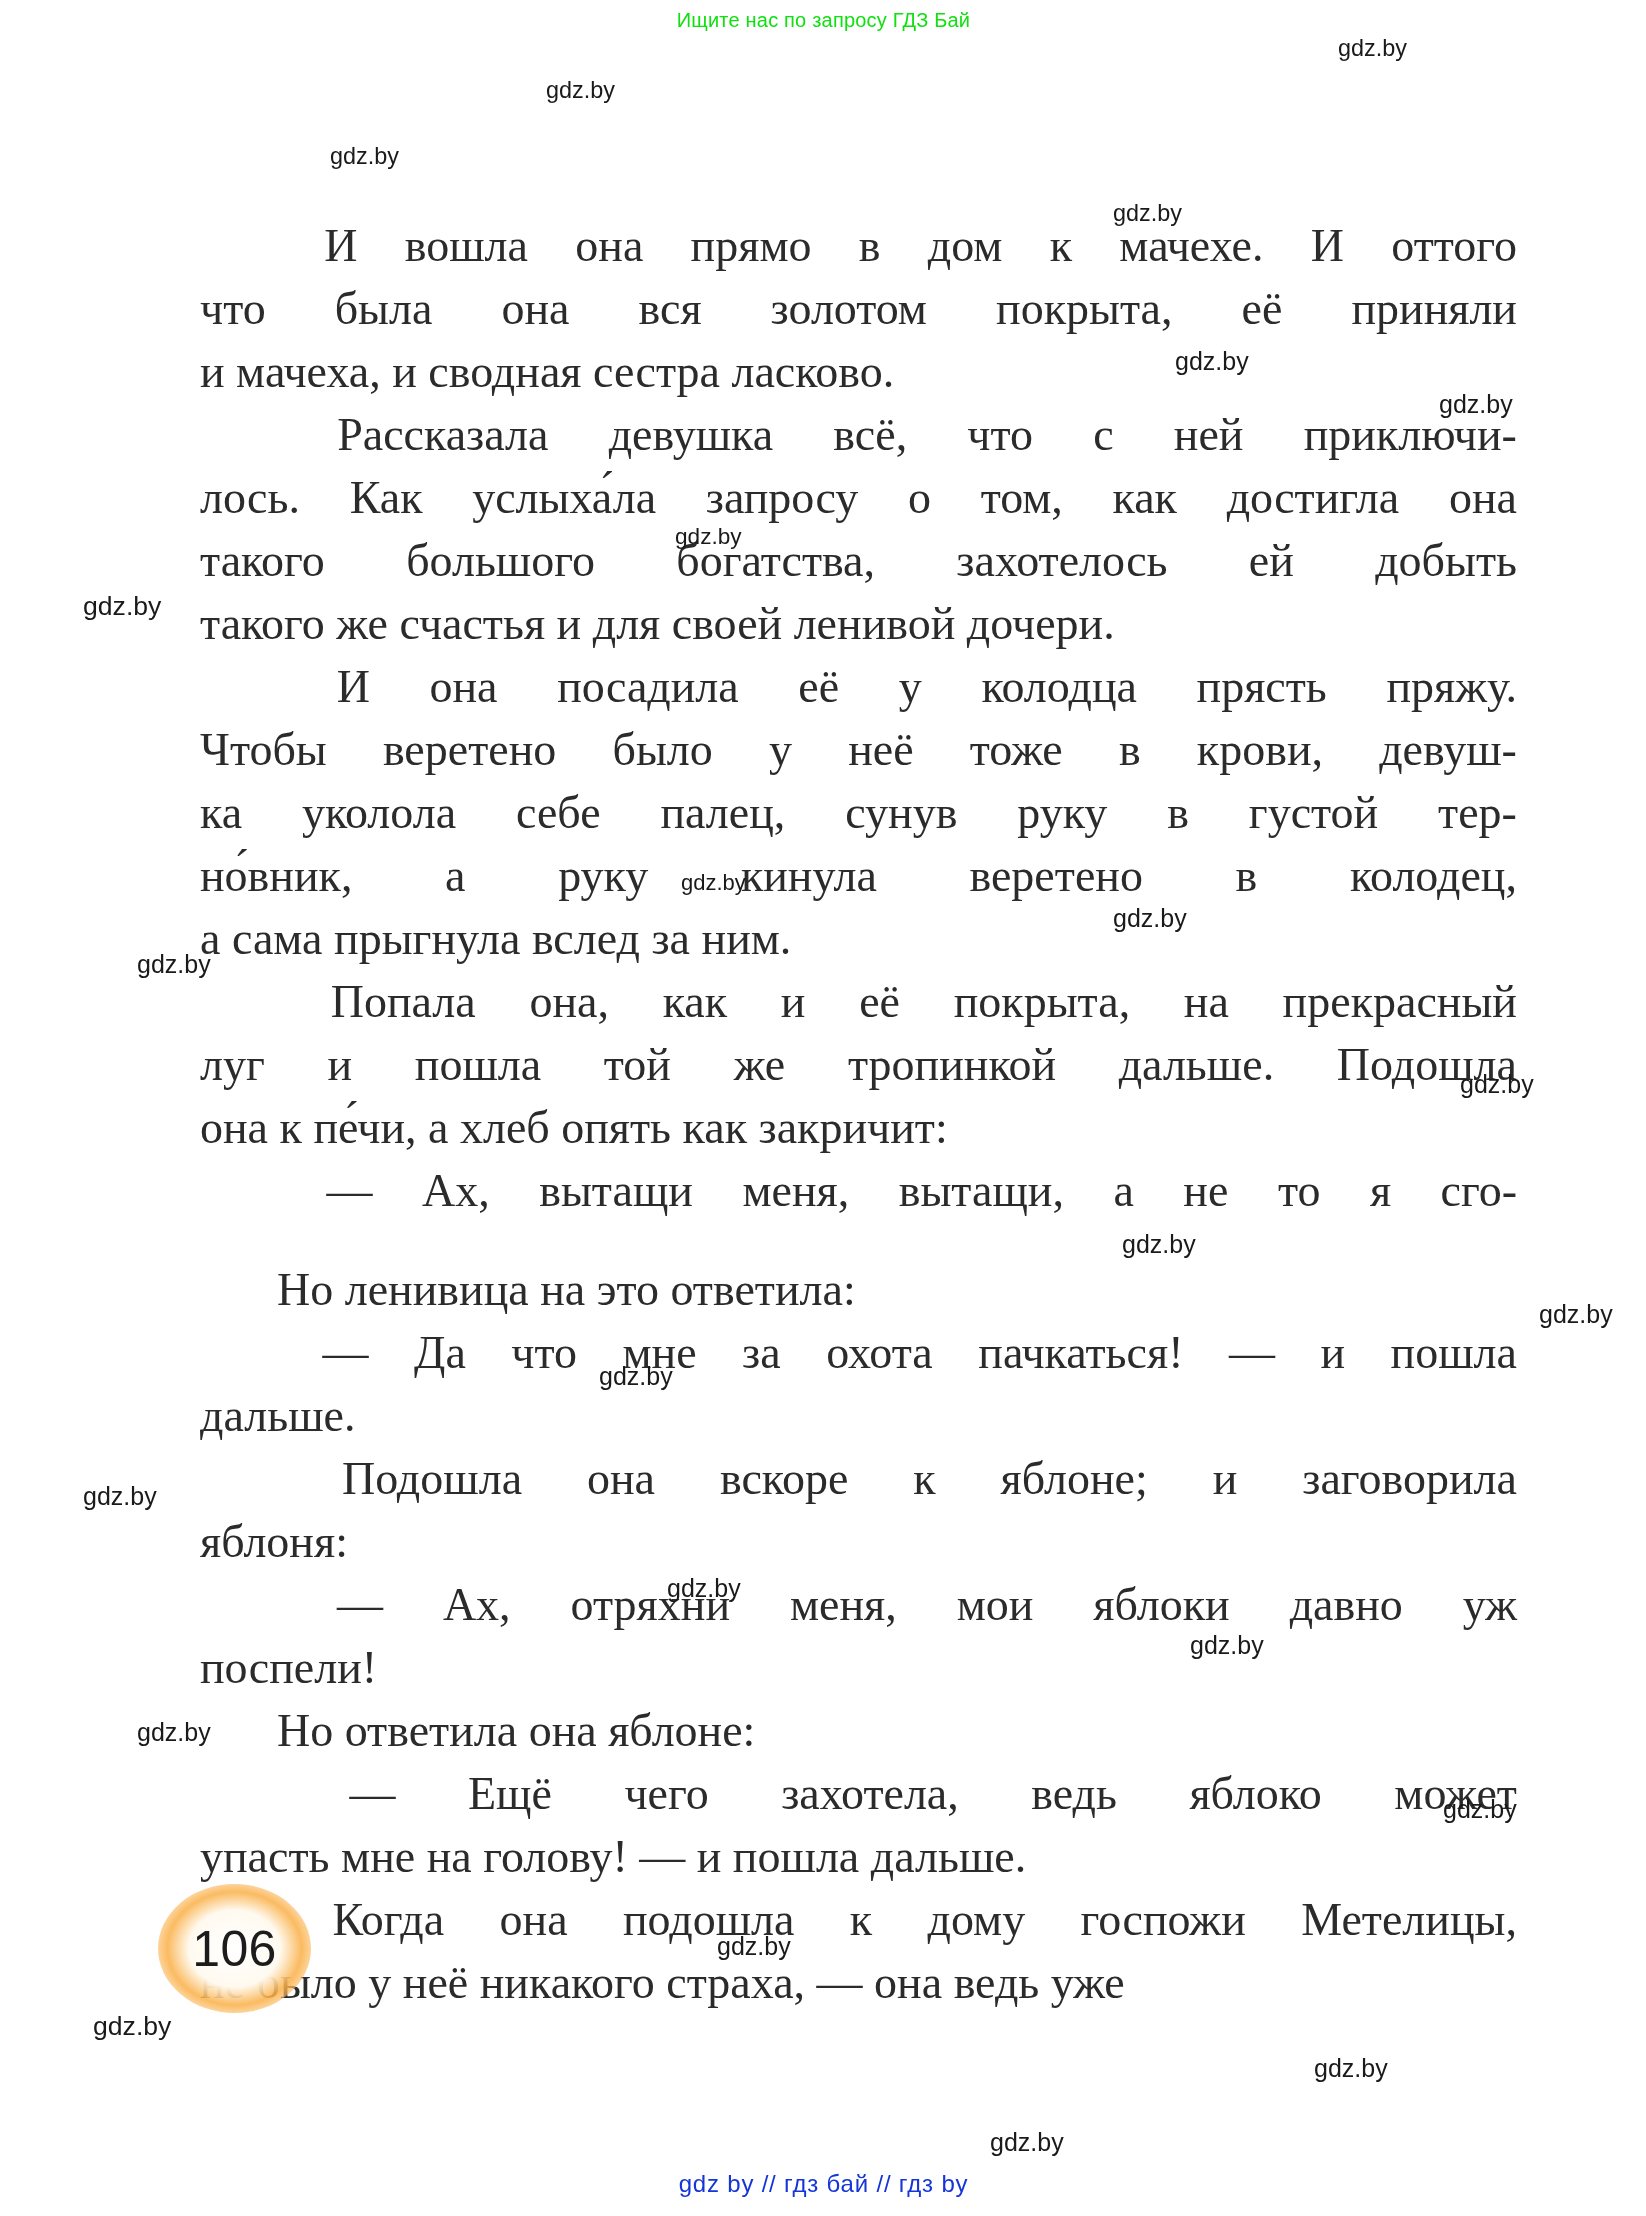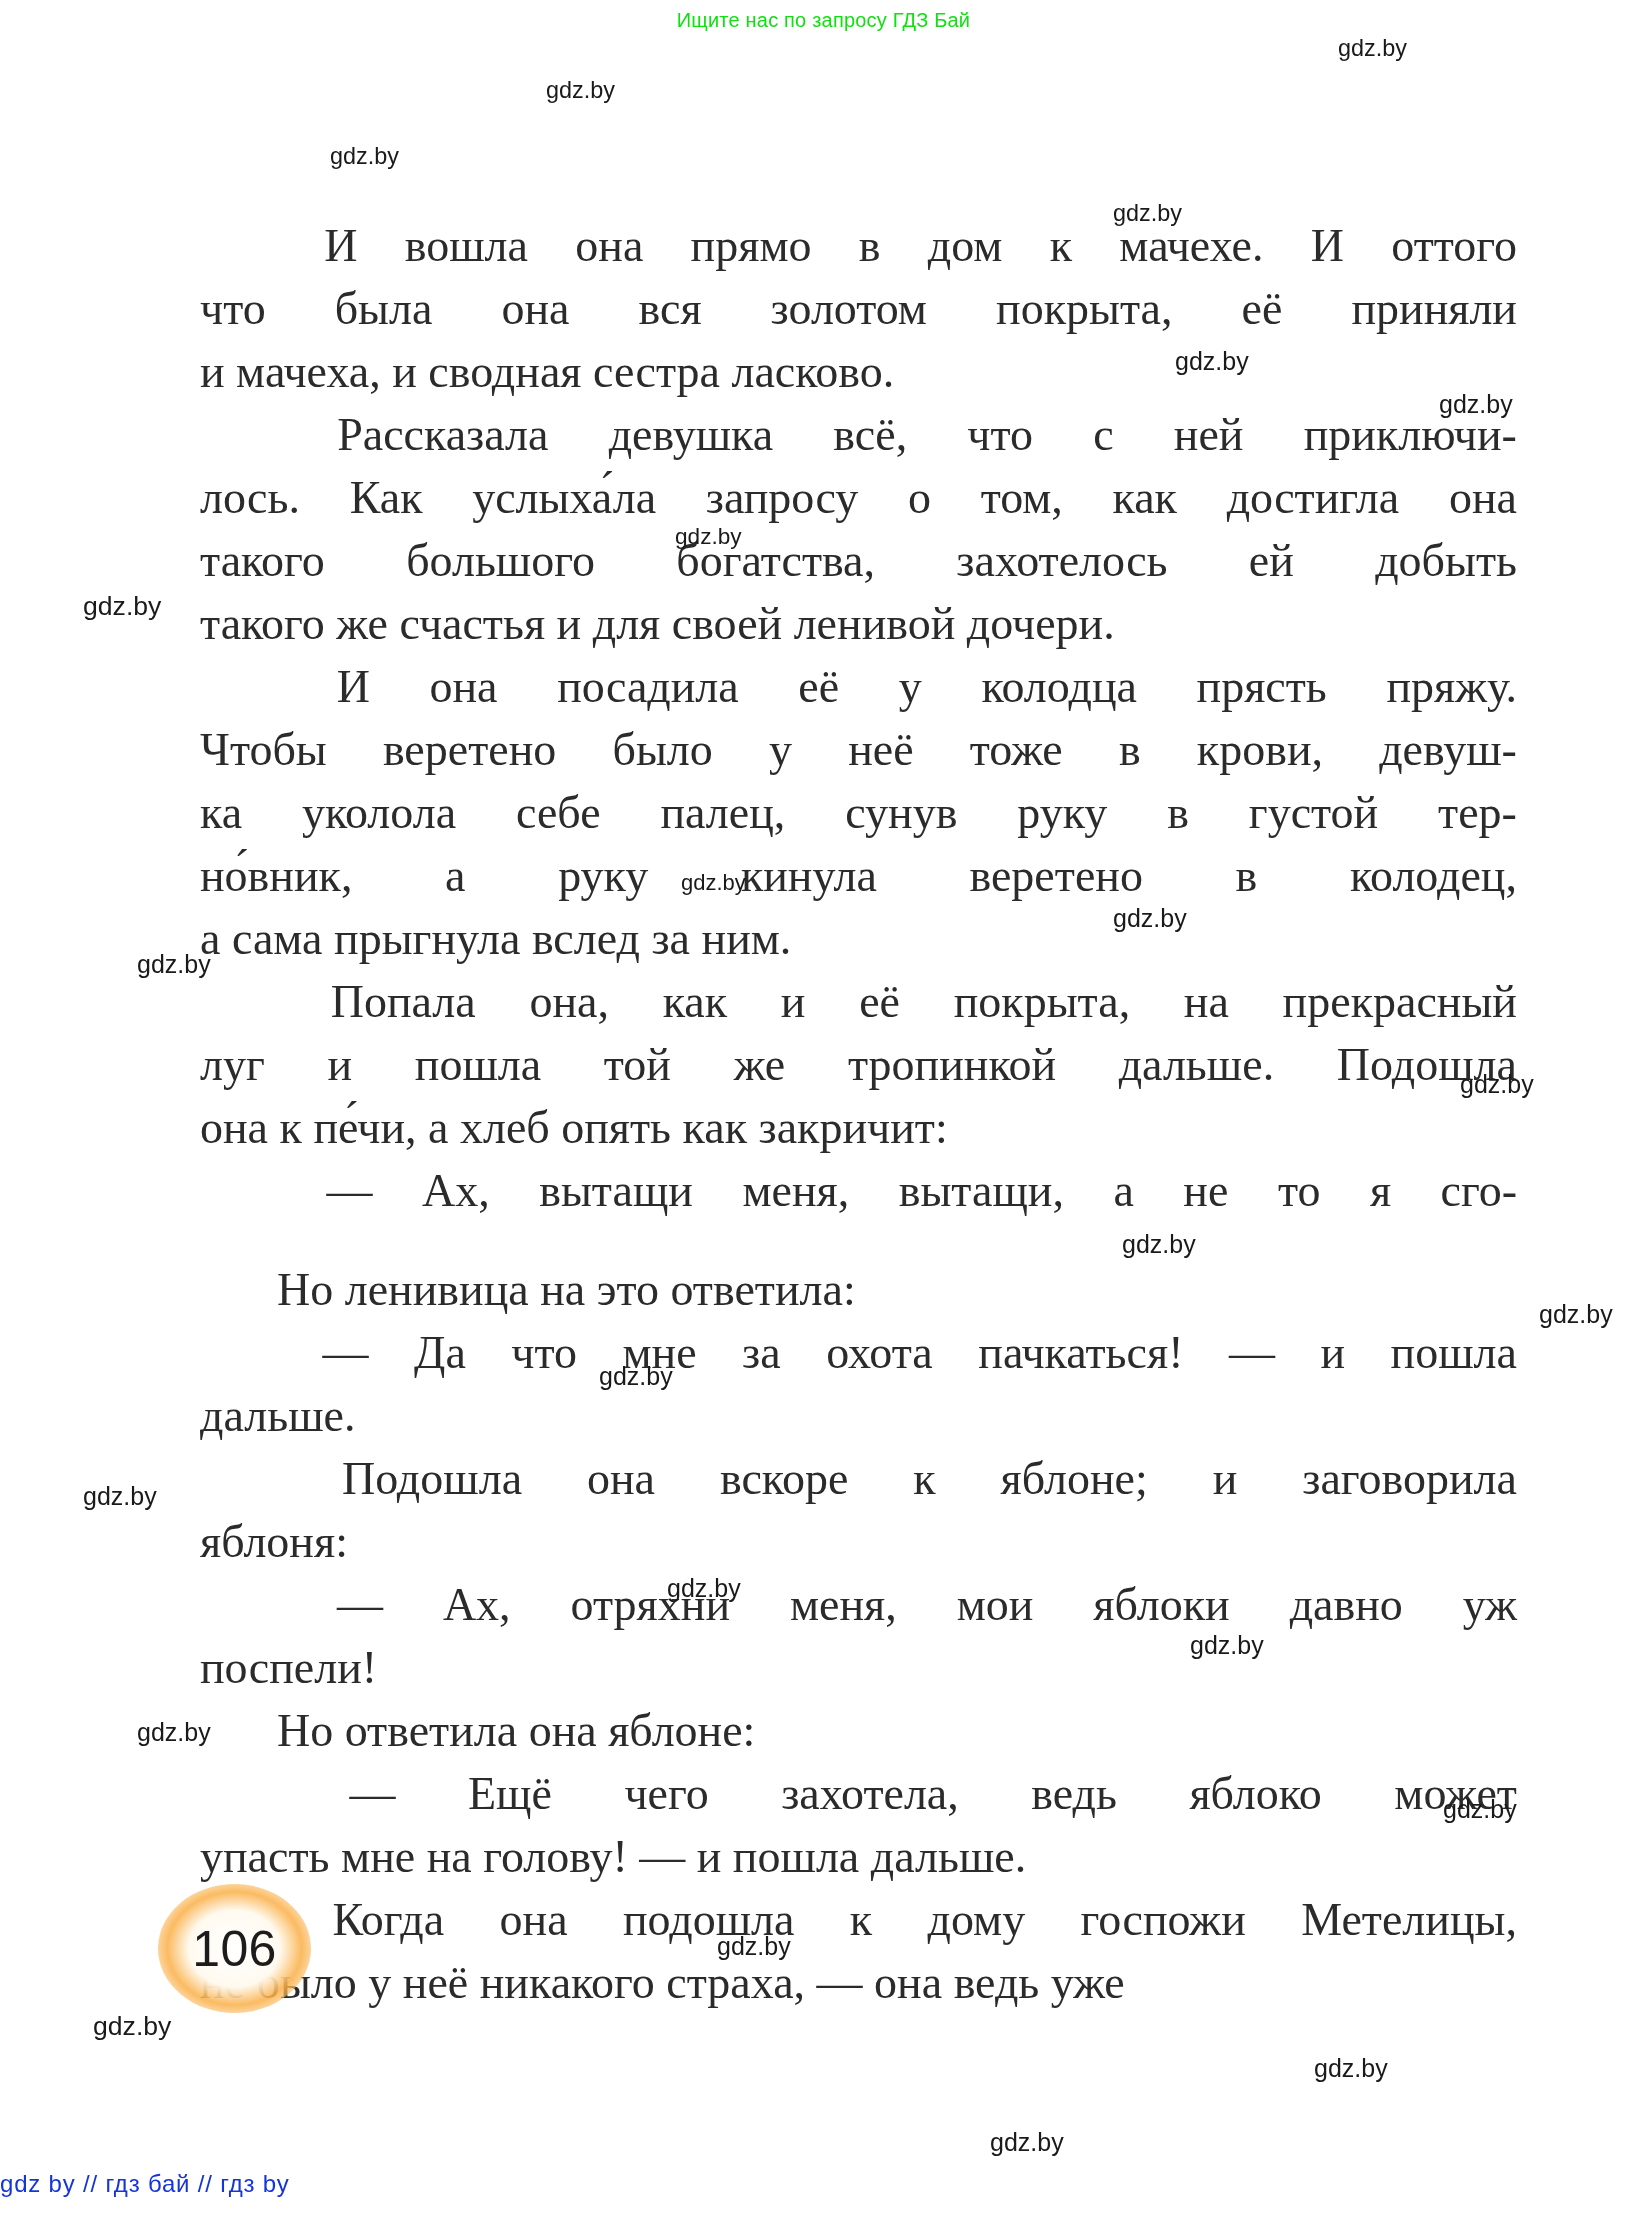--- a/index.html
+++ b/index.html
@@ -110,21 +110,21 @@
     color: #1c1c1c;
     letter-spacing: 0.4px;
   }
 
   
   #footer {
     position: absolute;
     left: 0;
     top: 2170px;
     width: 1647px;
-    text-align: left;
+    text-align: center;
     font-family: "Liberation Sans", "DejaVu Sans", sans-serif;
     font-size: 24px;
     color: #1535d8;
     letter-spacing: 0.8px;
   }
 </style>
 </head>
 <body>
 
 <div id="page" style="background: rgb(255, 255, 255);">

